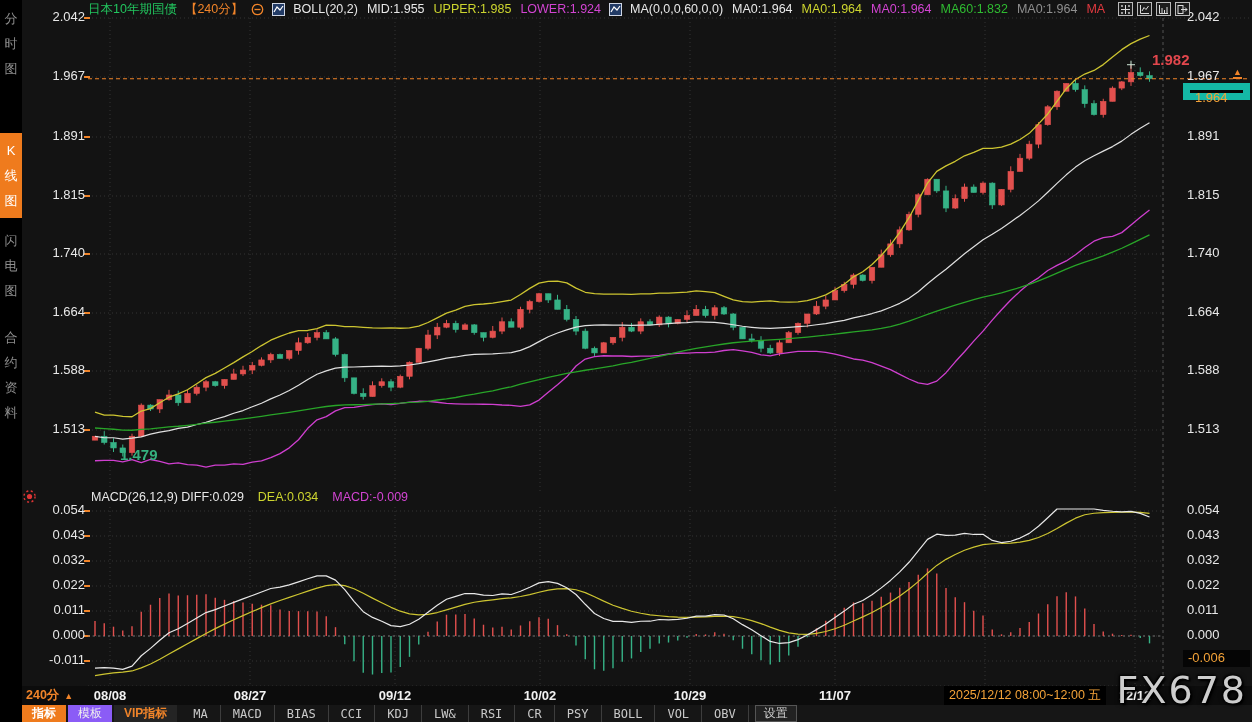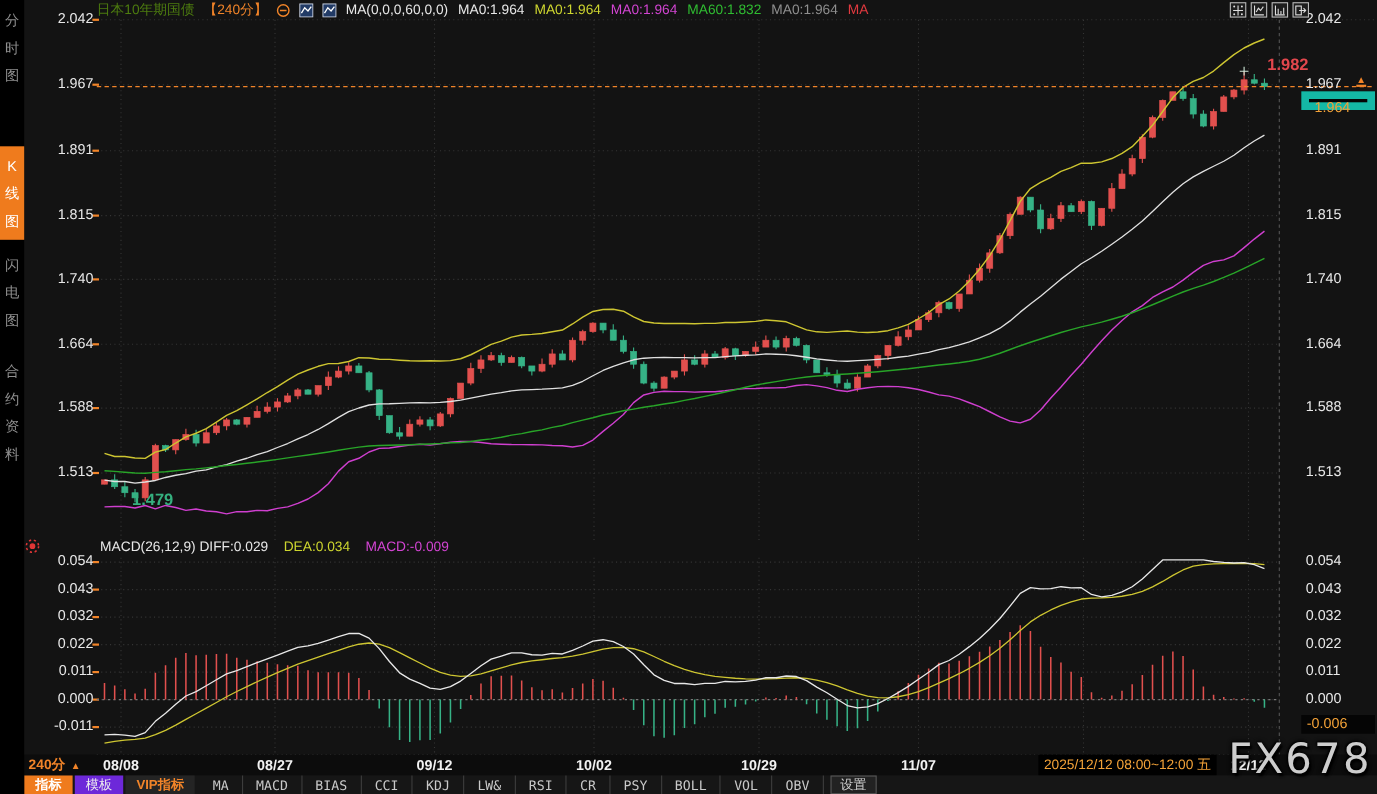--- a/index.html
+++ b/index.html
@@ -9,21 +9,21 @@
     background:#131313; font-family:"Liberation Sans","DejaVu Sans",sans-serif;
     color:#e2e2e2; user-select:none;
   }
   
   #sidebar { position:absolute; left:0; top:0; width:22px; height:722px; background:#000; z-index:30; }
   .side-tab { position:absolute; left:0; width:22px; text-align:center; font-size:13px; color:#8f8f8f; cursor:pointer; }
   .side-tab span { display:block; width:22px; line-height:25px; }
   .side-tab.active { background:#ef7b1d; color:#fff; padding:5px 0; }
   
   #chart-header { position:absolute; left:88px; top:1px; height:16px; display:flex; align-items:center; gap:8px; font-size:12.5px; white-space:nowrap; z-index:20; }
-  #chart-header .ttl { color:#4d7c0f; }
+  #chart-header .ttl { color:#22c55e; }
   #chart-header .per { color:#f18429; }
   .hdr-ico { display:inline-block; width:13px; height:13px; }
   #legend-boll, #legend-ma { display:flex; gap:9px; }
   
   #topright-icons { position:absolute; left:1118px; top:2px; display:flex; gap:4px; z-index:20; }
   .tr-btn { width:15px; height:14px; border:1px solid #b9b9b9; background:#1d1d1d; display:flex; align-items:center; justify-content:center; cursor:pointer; }
   
   #chart { position:absolute; left:0; top:0; z-index:5; }
   .axis-label { position:absolute; font-size:13px; color:#e8e8e8; z-index:10; }
   .axis-label.la { width:64px; text-align:right; left:21px; }
@@ -39,21 +39,21 @@
   
   #xaxis { position:absolute; left:0; top:686px; width:1252px; height:19px; background:#0c0c0c; z-index:25; }
   #period-badge { position:absolute; left:26px; top:0; line-height:19px; color:#f18429; font-size:12.5px; font-weight:bold; }
   #period-badge .arr { font-size:9px; margin-left:5px; }
   .date-label { position:absolute; top:0; width:56px; line-height:19px; text-align:center; color:#f2f2f2; font-weight:bold; font-size:13px; }
   #session-label { position:absolute; left:944px; top:0; height:19px; line-height:19px; background:#000; color:#f3a238; font-size:12.5px; padding:0 5px; white-space:nowrap; }
   
   #toolbar { position:absolute; left:22px; top:705px; width:1230px; height:17px; background:#161616; display:flex; align-items:stretch; z-index:25; font-size:12px; }
   .tb { display:flex; align-items:center; padding:0 10px; cursor:pointer; white-space:nowrap; }
   .tb.active { background:#ef7b1d; color:#fff; font-weight:bold; margin-right:2px; }
-  .tb.normal { background:#6d28d9; color:#eee; margin-right:2px; }
+  .tb.normal { background:#8b5cf6; color:#eee; margin-right:2px; }
   .tb.vip { background:#242424; color:#f18429; font-weight:bold; margin-right:4px; }
   .tb.ind { color:#c9c9c9; font-family:"DejaVu Sans Mono","Liberation Mono",monospace; border-right:1px solid #3d3d3d; padding:0 12px; }
   .tb.ind:first-of-type { border-left:1px solid #3d3d3d; }
   .tb.settings { color:#cfcfcf; background:#222; border:1px solid #555; margin-left:6px; padding:0 8px; }
   
   #watermark { position:absolute; right:5px; top:668px; font-size:38px; letter-spacing:2px; color:#cdcdcd; z-index:60;
     text-shadow:0 0 5px #000, 2px 2px 2px #000, -1px -1px 2px #000; font-family:"DejaVu Sans",sans-serif; }
 </style>
 </head>
 <body>
@@ -92,20 +92,26 @@
           <circle cx="6.5" cy="6.5" r="5.2" fill="none" stroke="#f18429" stroke-width="1.3"></circle>
           <line x1="3.5" y1="6.5" x2="9.5" y2="6.5" stroke="#f18429" stroke-width="1.3"></line>
         </svg>
     </span>
     <span class="hdr-ico">
       <svg width="13" height="13" viewBox="0 0 13 13">
           <rect x="0.5" y="0.5" width="12" height="12" fill="#223b66" stroke="#cfd6e4"></rect>
           <polyline points="2,9 5,4 8,7 11,3" fill="none" stroke="#fff" stroke-width="1.2"></polyline>
         </svg>
     </span>
+    <span id="legend-boll">
+        <span style="color: rgb(232, 232, 232);">BOLL(20,2)</span>
+        <span style="color: rgb(232, 232, 232);">MID:1.955</span>
+        <span style="color: rgb(205, 213, 47);">UPPER:1.985</span>
+        <span style="color: rgb(210, 68, 210);">LOWER:1.924</span>
+      </span>
     <span class="hdr-ico">
       <svg width="13" height="13" viewBox="0 0 13 13">
           <rect x="0.5" y="0.5" width="12" height="12" fill="#223b66" stroke="#cfd6e4"></rect>
           <polyline points="2,9 5,4 8,7 11,3" fill="none" stroke="#fff" stroke-width="1.2"></polyline>
         </svg>
     </span>
     <span id="legend-ma">
         <span style="color: rgb(232, 232, 232);">MA(0,0,0,60,0,0)</span>
         <span style="color: rgb(232, 232, 232);">MA0:1.964</span>
         <span style="color: rgb(205, 213, 47);">MA0:1.964</span>

